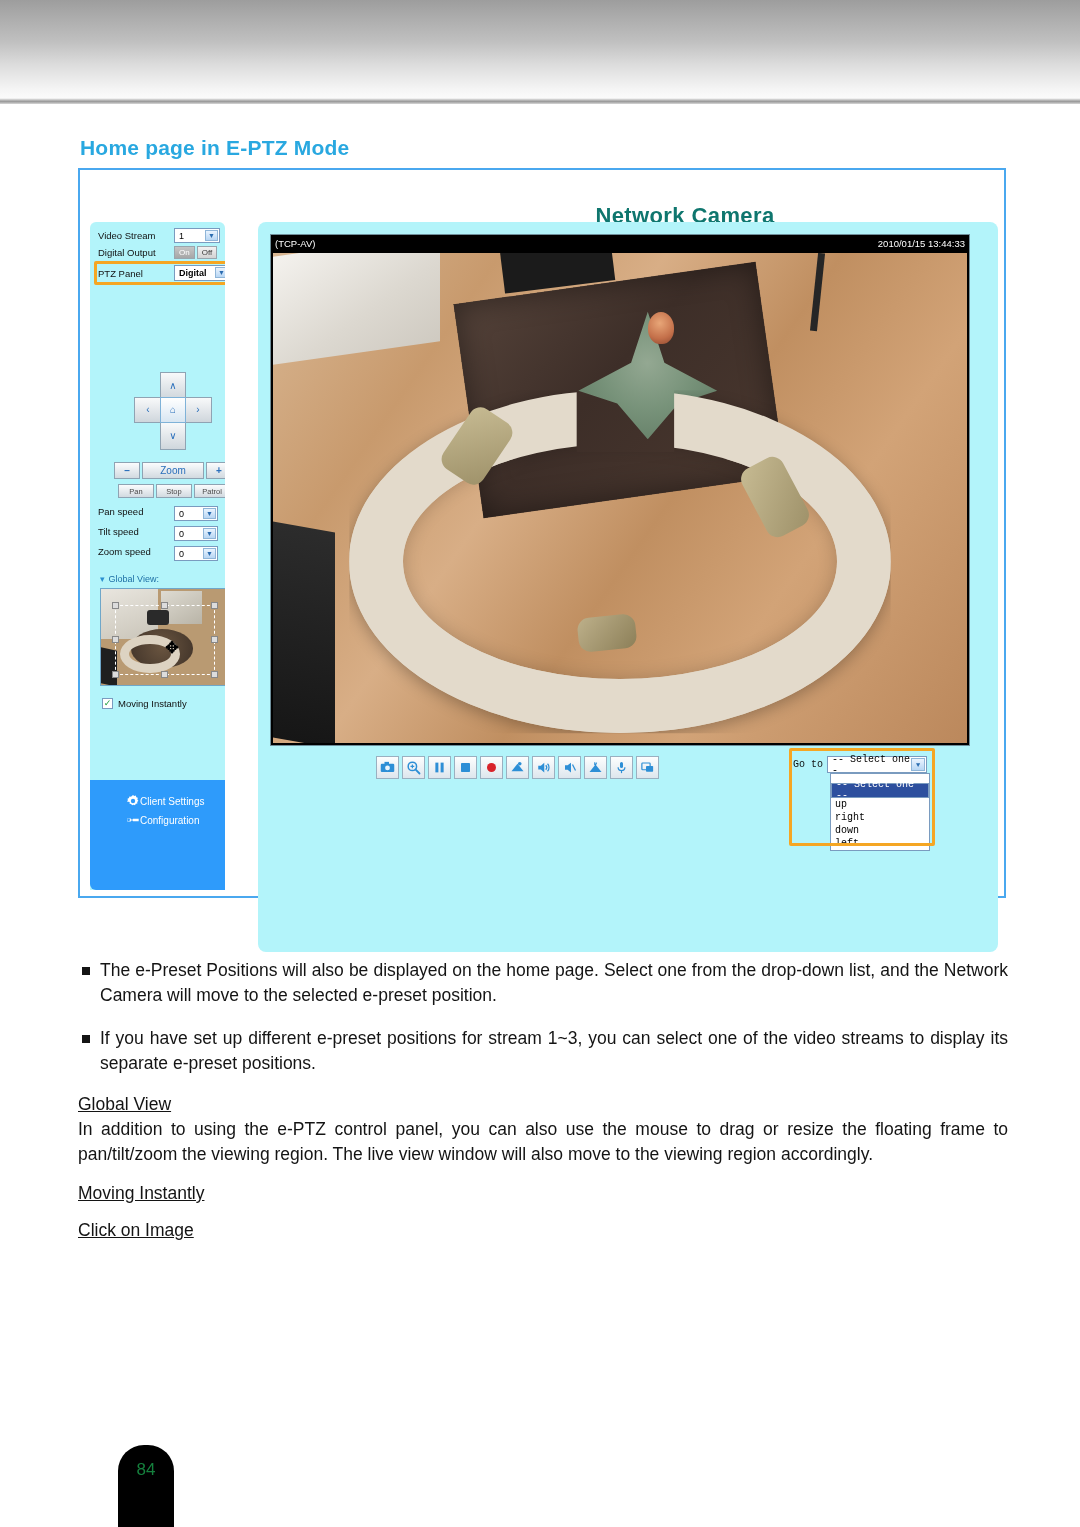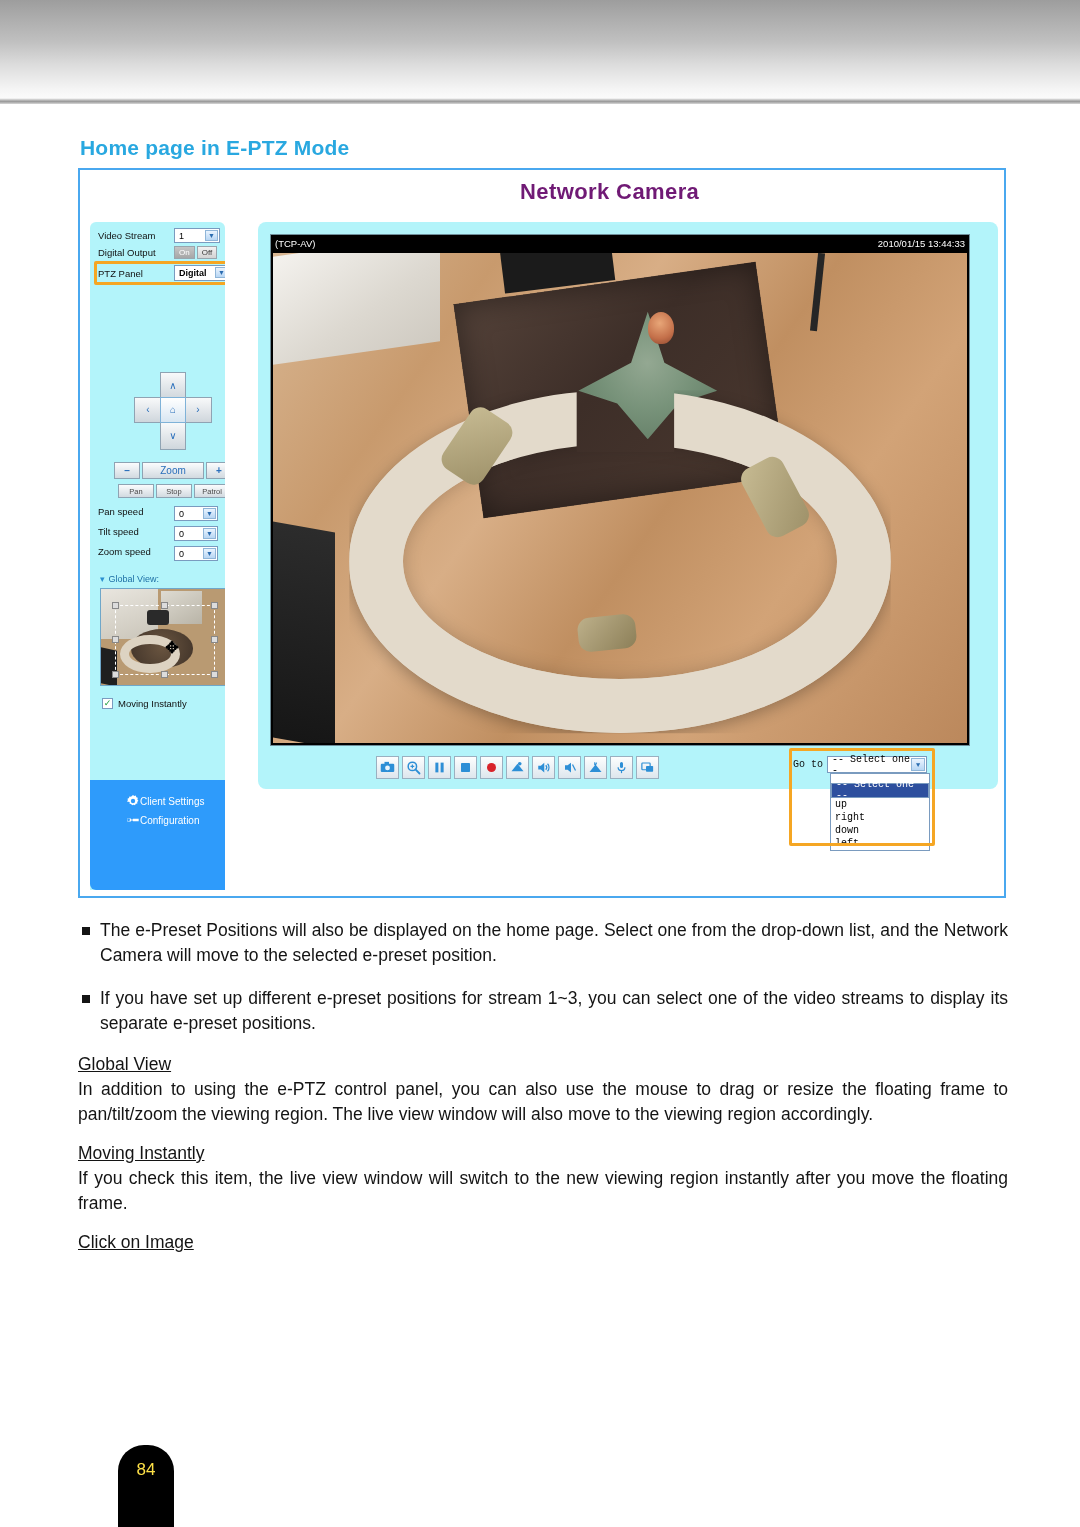--- a/index.html
+++ b/index.html
@@ -34,22 +34,22 @@
     border:2px solid #4aa8ef; background:#ffffff;
   }
   .shot-inner { position:absolute; inset:0; }
 
   .logo {
     position:absolute; left:34px; top:16px;
     font-size:21px; font-weight:bold; color:#1a1a1a;
     letter-spacing:2.2px; font-family:"Liberation Sans", sans-serif;margin-top:31px;
   }
   .brand-title {
-    position:absolute; left:440px; top:9px; width:330px; 
-    font-size:22px; font-weight:bold; color:#701a75; letter-spacing:.4px;
+    position:absolute; left:440px; top:33px; width:330px; text-align:center;
+    font-size:22px; font-weight:bold; color:#0f766e; letter-spacing:.4px;
   }
 
   
   .sidebar {
     position:absolute; left:10px; top:52px; width:135px; height:668px;
     background:#b3f4fa; border-radius:6px 6px 0 0; overflow:hidden;
   }
   .sidebar-bottom {
     position:absolute; left:0; bottom:0; width:160px; height:110px;
     background:#2e9bfb; border-radius:0 0 6px 6px;
@@ -140,21 +140,21 @@
     display:flex; align-items:center; gap:5px;
   }
   .chk {
     width:11px; height:11px; background:#fff; border:1px solid #7a9bbf;
     display:inline-flex; align-items:center; justify-content:center;
     font-size:9px; color:#1a9d3a; line-height:1;
   }
 
   
   .video-panel {
-    position:absolute; left:178px; top:52px; width:740px; height:567px;
+    position:absolute; left:178px; top:52px; width:740px; height:730px;
     background:#b3f4fa; border-radius:8px;
   }
   .video-box {
     position:absolute; left:12px; top:12px; width:700px; height:512px;
     background:#000; border:1px solid #6f8f9b;
   }
   .video-bar {
     position:absolute; left:0; top:0; width:100%; height:16px; background:#000;
     color:#fff; font-size:9.5px; display:flex; align-items:center;
     justify-content:space-between; padding:0 4px;
@@ -251,39 +251,39 @@
     display:flex; align-items:center; justify-content:center; font-size:7px; color:#2b6cb0;
   }
   .goto-list {
     position:absolute; left:37px; top:17px; width:100px;
     background:#fff; border:1px solid #7a9bbf;
   }
   .goto-list .opt { font-size:10px; padding:1px 4px; color:#000; }
   .goto-list .opt.sel { background:#2d4f9e; color:#fff; }
 
   
-  .body-text { position:absolute; left:78px; width:930px; color:#141414; }
+  .body-text { position:absolute; left:78px; width:930px; color:#141414;margin-top:40px; }
   .bullet {
     position:relative; padding-left:22px; font-size:17.5px; line-height:25px;
     text-align:justify; margin-bottom:18px;
   }
   .bullet::before {
     content:""; position:absolute; left:4px; top:9px;
     width:8px; height:8px; background:#141414;
   }
   .sec-h {
     font-size:17.5px; text-decoration:underline; margin-top:16px; margin-bottom:2px;
   }
   .sec-p { font-size:17.5px; line-height:25px; text-align:justify; }
 
   
   .pagenum {
     position:absolute; left:118px; top:1445px; width:56px; height:82px;
     background:#000; border-radius:26px 26px 0 0;
-    color:#fde047; font-size:17px; display:flex; align-items:center; justify-content:center;
+    color:#15803d; font-size:17px; display:flex; align-items:center; justify-content:center;
     padding-bottom:32px;
   }
 </style>
 </head>
 <body>
 
 <div class="top-band"></div>
 <div class="top-rule"></div>
 
 <div class="page-heading">Home page in E-PTZ Mode</div>
@@ -531,18 +531,17 @@
 </div>
 
 <div class="body-text" style="top:918px;">
   <div class="bullet">The e-Preset Positions will also be displayed on the home page. Select one from the drop-down list, and the Network Camera will move to the selected e-preset position.</div>
   <div class="bullet">If you have set up different e-preset positions for stream 1~3, you can select one of the video streams to display its separate e-preset positions.</div>
 
   <div class="sec-h">Global View</div>
   <div class="sec-p">In addition to using the e-PTZ control panel, you can also use the mouse to drag or resize the floating frame to pan/tilt/zoom the viewing region. The live view window will also move to the viewing region accordingly.</div>
 
   <div class="sec-h">Moving Instantly</div>
-  <div class="sec-p">If you check this item, the live view window will switch to the new viewing region instantly after you move the floating frame.</div>
 
   <div class="sec-h">Click on Image</div>
 </div>
 
 <div class="pagenum">84</div>
 
 </body></html>

